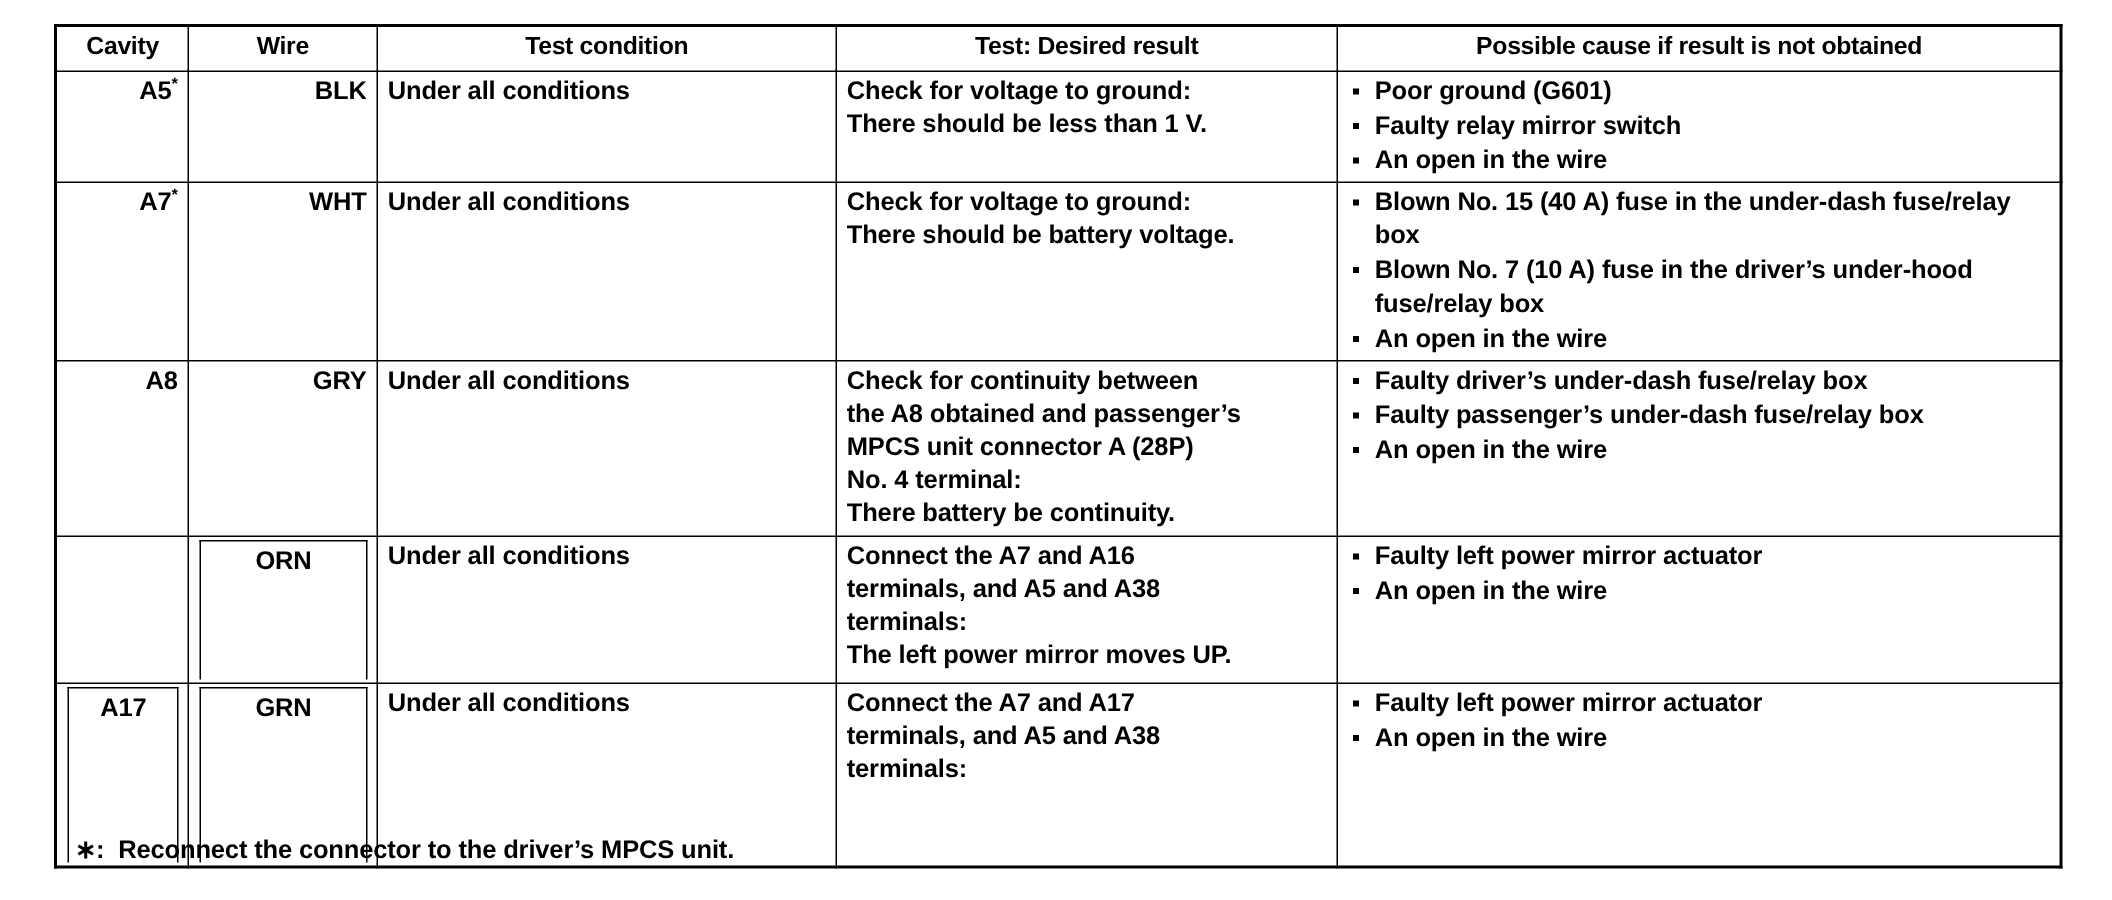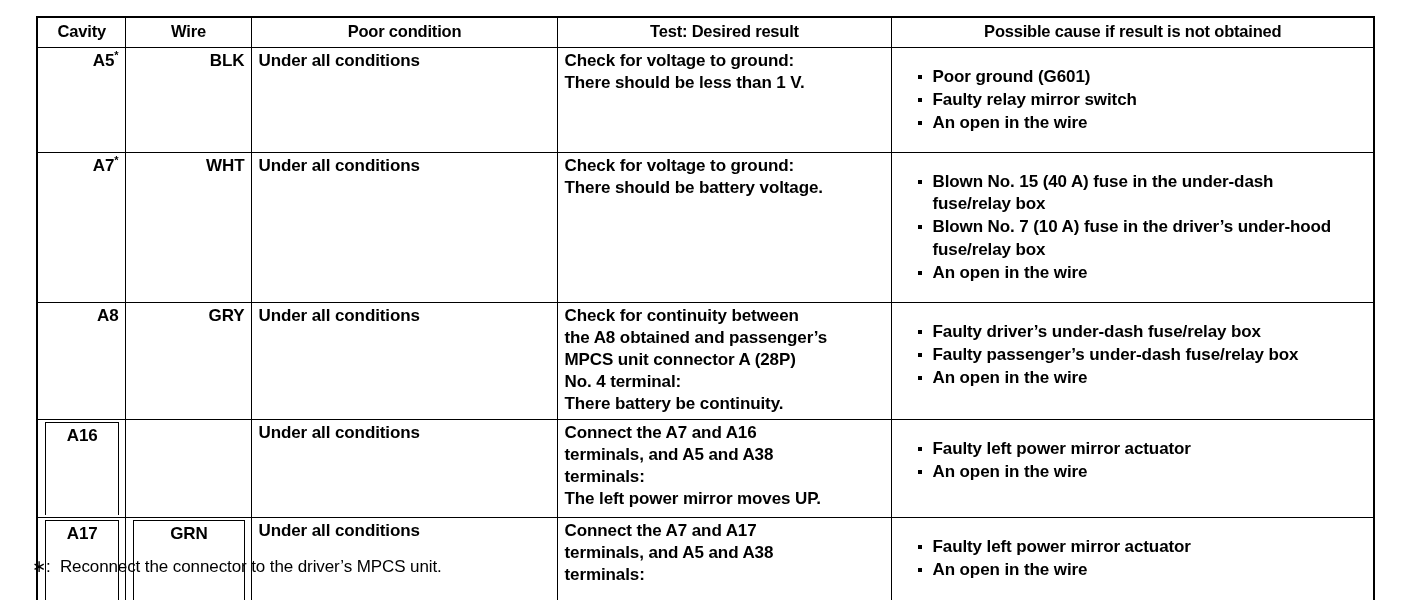--- a/index.html
+++ b/index.html
@@ -82,21 +82,21 @@
     vertical-align: top;
   }
   .nested tr:last-child td {
     border-bottom: none;
   }
   td.splitcell {
     padding: 0;
   }
   ul.causes {
     list-style: none;
-    margin: 16px;
+    margin: 0;
     padding: 0;
   }
   ul.causes li {
     position: relative;
     padding-left: 18px;
     margin: 0 0 1px 0;
     font-size: 17px;
     line-height: 1.30;
     font-weight: bold;
   }
@@ -108,24 +108,24 @@
     width: 4px;
     height: 4px;
     background: #000;
   }
   .result-line, .cond-line {
     display: block;
     white-space: pre;
   }
   .footnote {
     position: absolute;
-    left: 32px;
+    left: 50px;
     top: 556px;
     font-size: 17px;
-    font-weight: normal;
+    font-weight: bold;
     letter-spacing: -0.1px;
     white-space: pre;
     text-align: center;
   }
   .footnote .fnmark {
     display: inline-block;
     width: 14px;
   }
   
   tr.r1 td { height: 64px; }
@@ -144,21 +144,21 @@
       <col class="col-cavity">
       <col class="col-wire">
       <col class="col-cond">
       <col class="col-result">
       <col class="col-cause">
     </colgroup>
     <thead>
       <tr>
         <th>Cavity</th>
         <th>Wire</th>
-        <th>Poor condition</th>
+        <th>Test condition</th>
         <th>Test: Desired result</th>
         <th>Possible cause if result is not obtained</th>
       </tr>
     </thead>
     <tbody>
 
       <tr class="r1">
         <td class="cavity">
           <span>A5</span><span class="ast">*</span>
         </td>
@@ -215,29 +215,29 @@
             <li>Faulty passenger’s under-dash fuse/relay box</li>
             <li>An open in the wire</li>
           </ul>
         </td>
       </tr>
 
       <tr class="r4">
         <td class="splitcell">
           <table class="nested">
             <tbody>
+          </tbody>
+            </table>
+        </td>
+        <td class="splitcell">
+          <table class="nested">
+            <tbody>
                 <tr>
-                  <td>A16</td>
+                  <td>ORN</td>
                 </tr>
-          </tbody>
-            </table>
-        </td>
-        <td class="splitcell">
-          <table class="nested">
-            <tbody>
           </tbody>
             </table>
         </td>
         <td class="cond">Under all conditions</td>
         <td class="result">
           <span class="result-line">Connect the A7 and A16</span>
           <span class="result-line">terminals, and A5 and A38</span>
           <span class="result-line">terminals:</span>
           <span class="result-line">The left power mirror moves UP.</span>
         </td>

